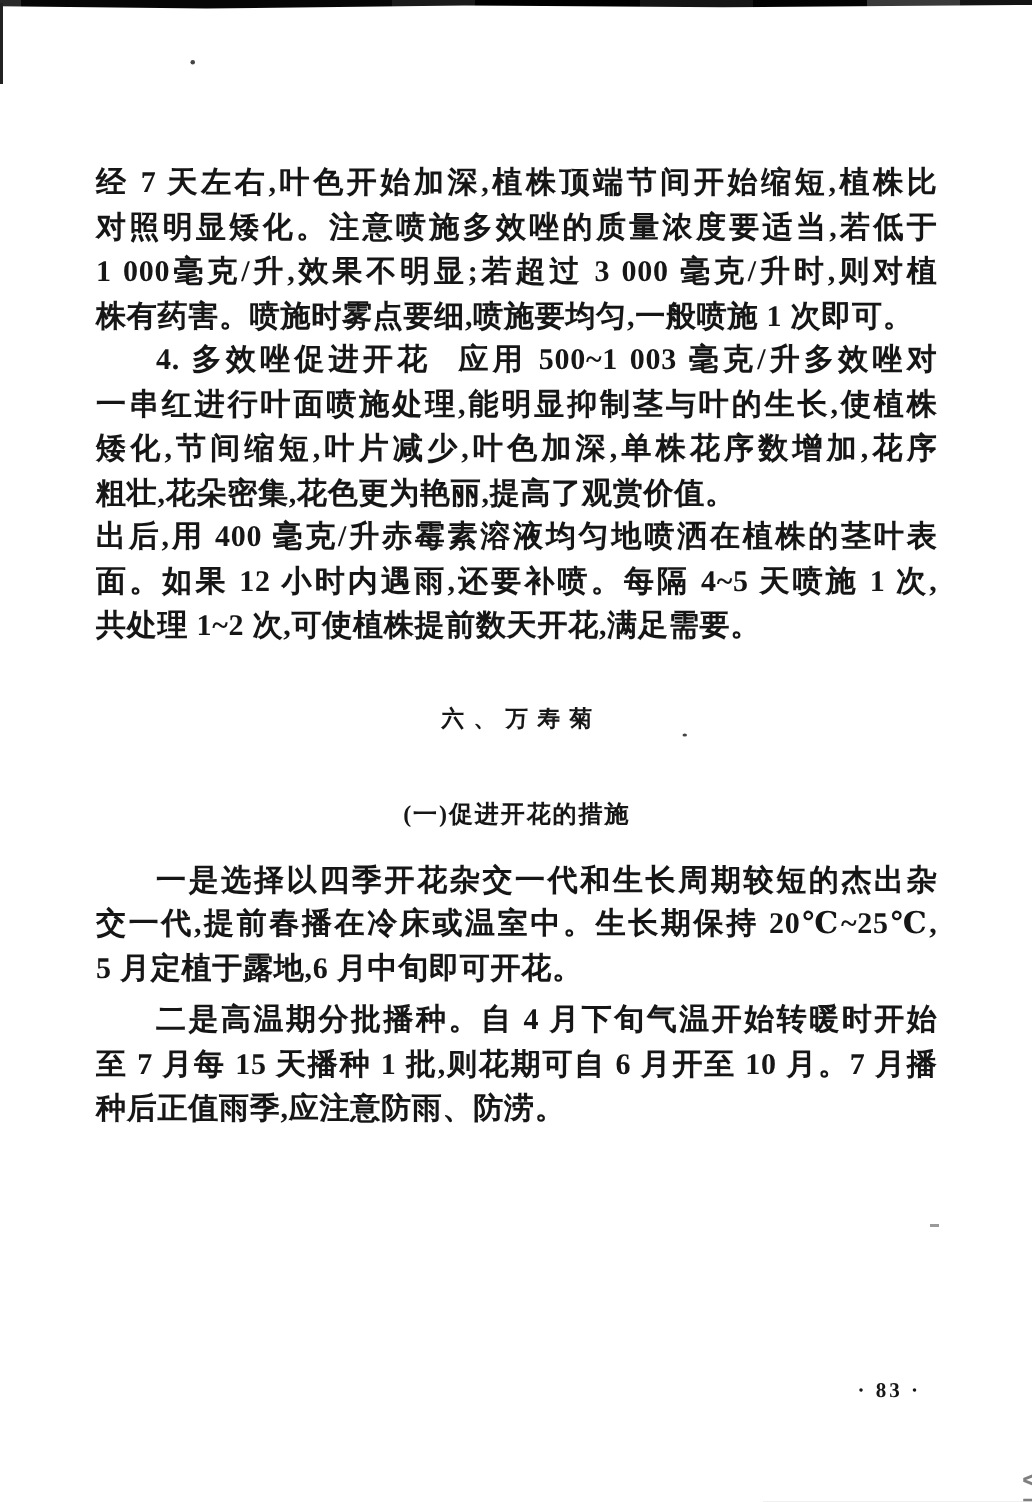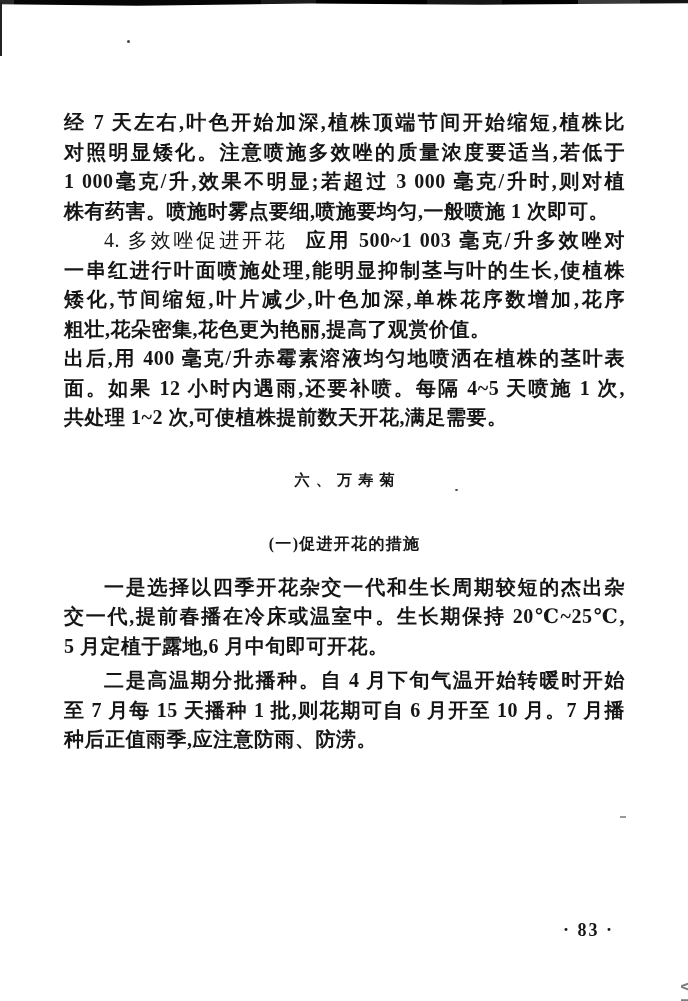--- a/index.html
+++ b/index.html
@@ -26,38 +26,38 @@
   .speck{position:absolute;background:#444;border-radius:50%;}
   
   .column{
     position:absolute;left:64px;top:108px;width:561px;
     font-size:20px;line-height:29.5px;font-weight:bold;
     letter-spacing:0.5px;
   }
   .jline{text-align:justify;text-align-last:justify;}
   .jline.last{text-align-last:left;}
   .indent{text-indent:2em;}
-  .item-label{font-weight:normal;}
+  .item-label{font-weight:bold;}
   .item-rest{margin-left:0.9em;}
   .section-heading{
     margin-top:30px;
     font-size:15px;line-height:34px;font-weight:bold;
     text-align:center;letter-spacing:0.42em;text-indent:0.42em;
   }
   .subsection-heading{
     margin-top:32px;margin-bottom:0;
     font-size:16px;line-height:30px;font-weight:bold;
     text-align:center;letter-spacing:0.08em;
   }
   .para-heading-gap{margin-top:32px;}
   .para-sub-gap{margin-top:14px;}
   .para-small-gap{margin-top:5px;}
   .page-number{
     position:absolute;top:920px;right:98px;
-    font-size:18px;font-weight:bold;letter-spacing:2px;color:#161616;
+    font-size:14px;font-weight:bold;letter-spacing:2px;color:#161616;
   }
   .watermark{
     position:absolute;right:8px;bottom:25px;
     transform:rotate(-90deg);transform-origin:bottom right;
     font-family:"Liberation Sans","DejaVu Sans",sans-serif;
     font-size:23px;letter-spacing:3px;color:#7f7f7f;font-weight:normal;
     white-space:nowrap;
   }
 </style>
 </head>

